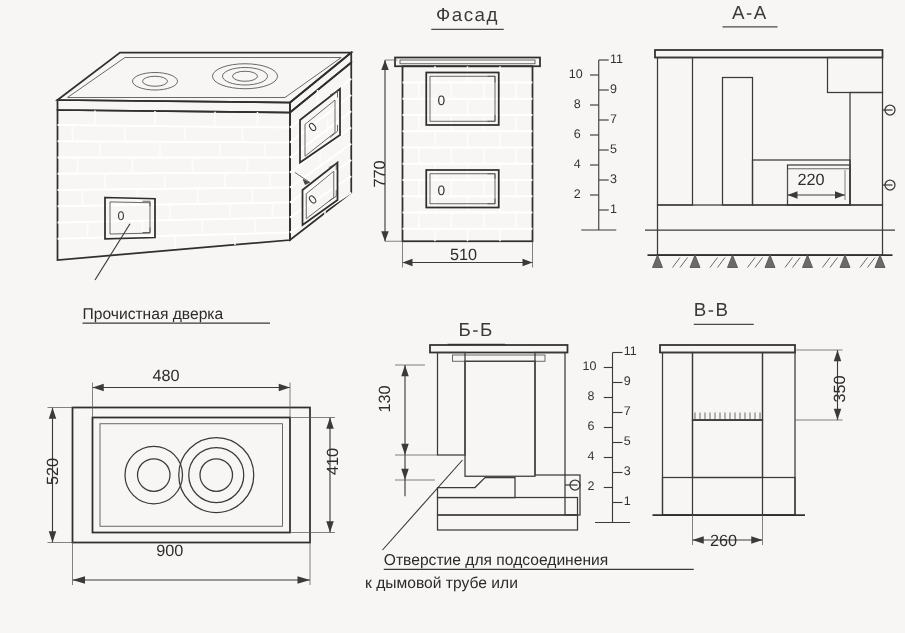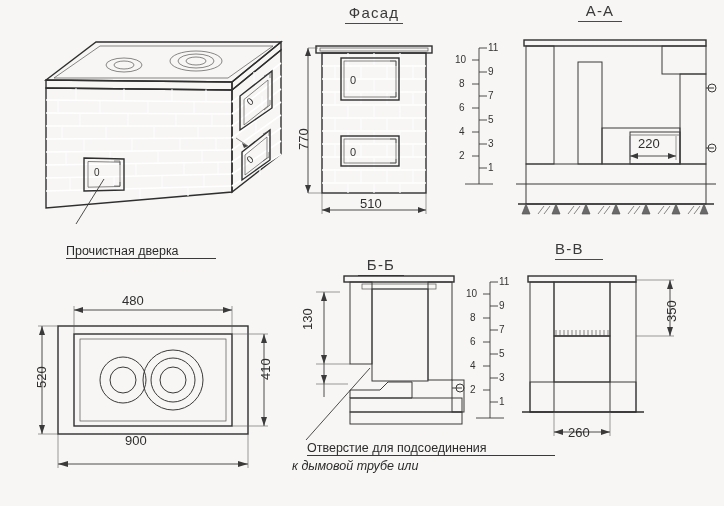--- a/index.html
+++ b/index.html
@@ -492,21 +492,21 @@
       <line x1="24" y1="112" x2="56" y2="112" class="extline"></line>
       <line x1="32" y1="92" x2="32" y2="125" class="dimline"></line>
       <polygon points="32,112 29,103 35,103" fill="#3a3a3a"></polygon>
 
       <path d="M78,96 L14,168" class="leader"></path>
     </svg>
   </div>
   <div class="dim vert" style="left:300px;top:330px;">130</div>
 
   <div class="caption ul" style="left:307px;top:441px;width:248px;">Отверстие для подсоединения</div>
-  <div class="caption" style="left:292px;top:459px;font-style:italic;">к дымовой трубе или</div>
+  <div class="caption" style="left:292px;top:459px;">к дымовой трубе или</div>
 
   <div class="view" style="left:466px;top:278px;width:50px;height:150px;">
     <svg width="50" height="150" viewBox="0 0 50 150">
       <line x1="24" y1="4" x2="24" y2="140" class="dimline"></line>
       <line x1="10" y1="140" x2="38" y2="140" class="dimline"></line>
       <g class="dimline">
         <line x1="24" y1="4" x2="32" y2="4"></line>
         <line x1="24" y1="16" x2="17" y2="16"></line>
         <line x1="24" y1="28" x2="32" y2="28"></line>
         <line x1="24" y1="40" x2="17" y2="40"></line>

